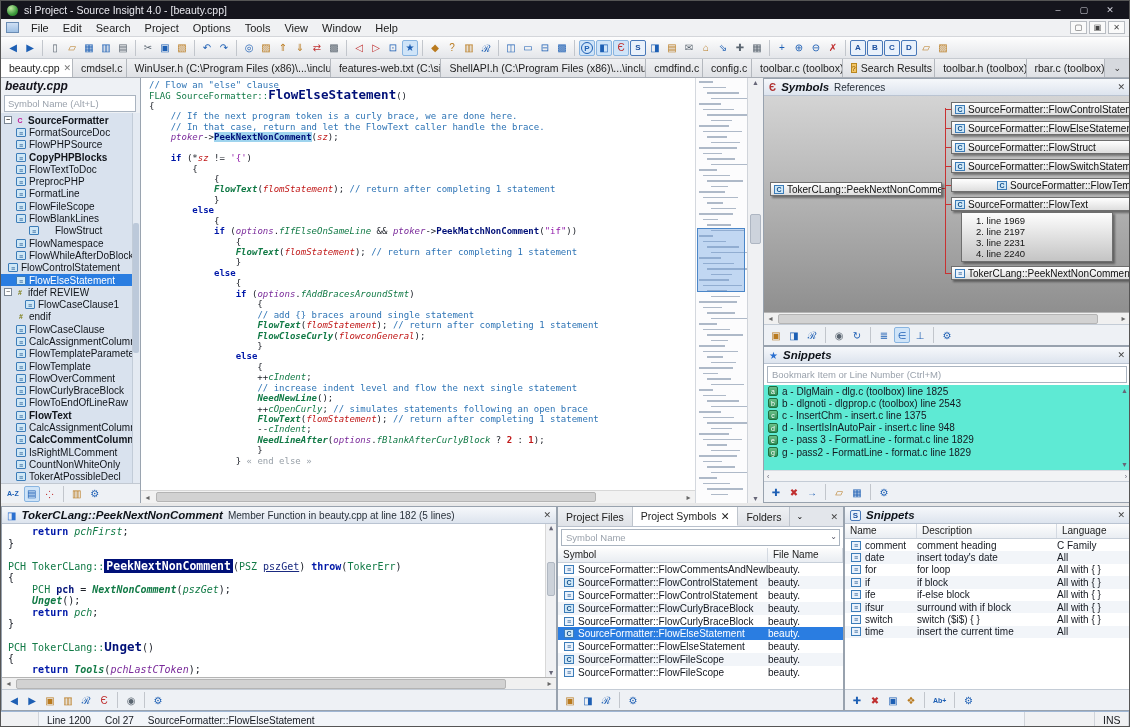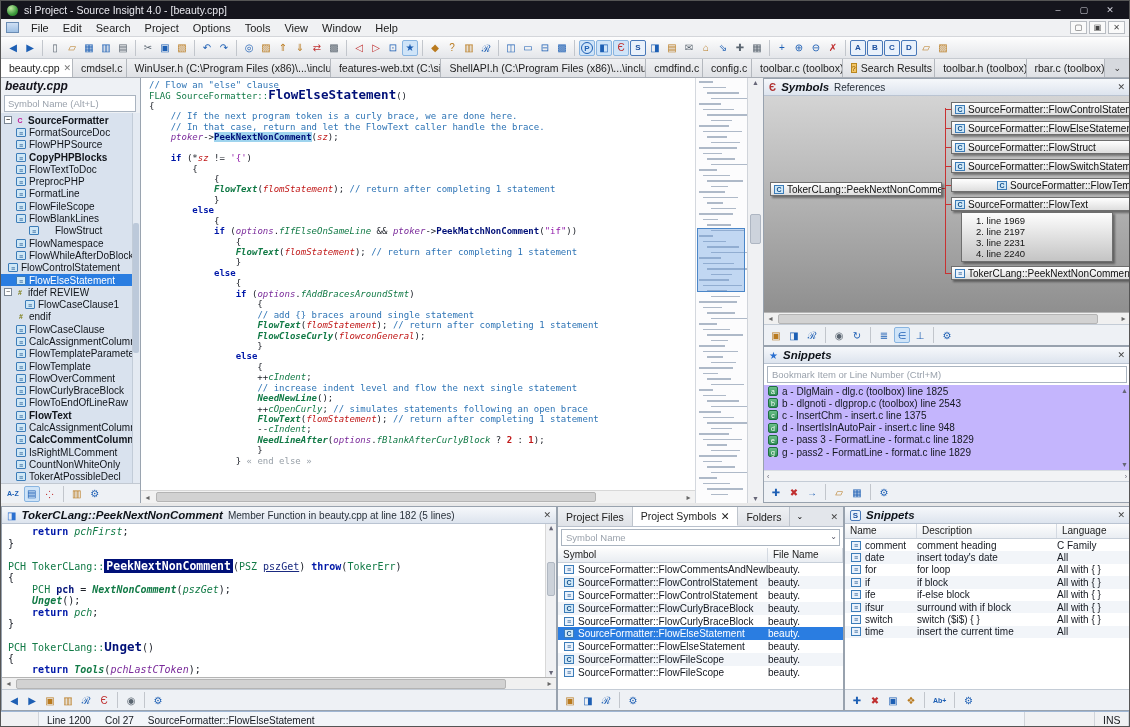--- a/index.html
+++ b/index.html
@@ -90,21 +90,21 @@
   .pinput .ddc{position:absolute;right:2px;top:2px;font-size:8px;color:#556}
   .relbody{flex:1;position:relative;background:linear-gradient(#d4d4d4,#8f8f8f);overflow:hidden}
   .rnode{position:absolute;height:14px;display:flex;align-items:center;gap:3px;padding:0 3px;background:linear-gradient(#ffffff,#dedede);border:1px solid #6e6e6e;box-shadow:1.5px 1.5px 2px rgba(0,0,0,.4);font-size:10px;color:#101010;white-space:nowrap;overflow:hidden}
   .rrefs{position:absolute;background:linear-gradient(#fdfdfd,#c4c4c4);border:1px solid #6e6e6e;box-shadow:1.5px 1.5px 2px rgba(0,0,0,.4);font-size:9.5px;color:#141414;padding:2px 4px 2px 14px}
   .rrefs div{line-height:11px}
   .rline{position:absolute;background:#c83232}
   .nicn{width:10px;height:9px;flex:0 0 auto;font-size:7px;line-height:8px;text-align:center;font-weight:bold}
   .nicn.cls{background:#cfe7f6;border:1px solid #3c7cb8;color:#14508c}
   .nicn.file{background:#eaf2fc;border:1px solid #3c7cb8;color:#14508c}
   .relscroll{height:12px;border-top:1px solid #b4b4b4;background:#f0f0f0;display:flex;align-items:center;flex:0 0 auto}
-  .bmlist{flex:1;overflow:hidden;position:relative;background:#c4b5fd}
+  .bmlist{flex:1;overflow:hidden;position:relative;background:#5eead4}
   .bmrow{height:12.2px;display:flex;align-items:center;gap:4px;font-size:10px;color:#141820;padding-left:4px;white-space:nowrap;overflow:hidden}
   .bmicn{width:10px;height:10px;background:linear-gradient(#6cc08a,#2e8e56);border:1px solid #1e6e40;border-radius:2px;color:#fff;font-size:7px;line-height:9px;text-align:center;flex:0 0 auto}
   .bm-scrollstrip{height:11px;border-top:1px solid #d8dce2;background:#f2f3f5;display:flex;justify-content:space-between;align-items:center;padding:0 3px;font-size:7px;color:#667;flex:0 0 auto}
   
   .bottom{position:absolute;left:0;top:502px;width:100%;height:208px;background:#e8e8e8}
   .ctxcode{flex:1;position:relative;overflow:hidden;background:#fff;font-family:"DejaVu Sans Mono",monospace;font-size:10px;padding:2px 0 0 6px}
   .ctx-vscroll{position:absolute;right:0;top:0;width:11px;height:100%;background:#f0f1f3;border-left:1px solid #d8d8d8}
   .ctx-vthumb{position:absolute;left:1px;top:38px;width:8px;height:34px;background:#ccd2da;border:1px solid #b0b8c2;border-radius:2px}
   
   .ptabs{height:20px;display:flex;align-items:flex-end;background:#e3e6eb;border-bottom:1px solid #b8c0cc;flex:0 0 auto}

